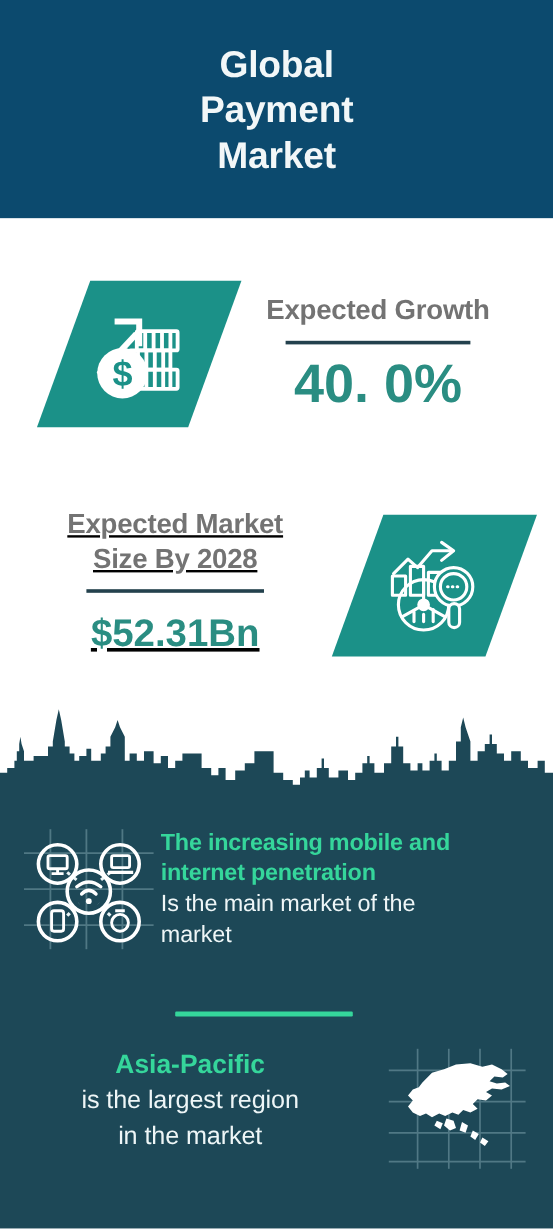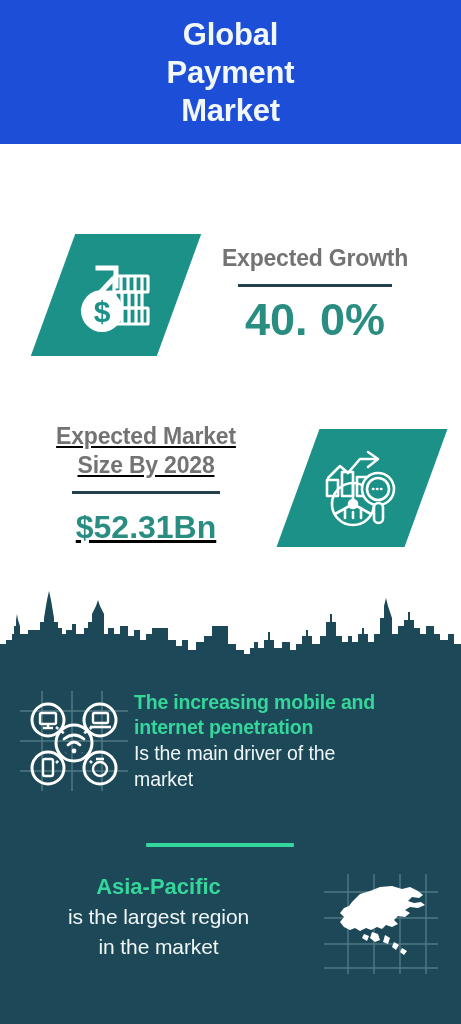--- a/index.html
+++ b/index.html
@@ -6,22 +6,22 @@
   html,body { background:#ffffff; }
   body {
     width:461px; height:1024px; position:relative; overflow:hidden;
     font-family:"Liberation Sans", sans-serif;
     background:#ffffff;
   }
   .page { position:relative; width:461px; height:1024px; overflow:hidden; background:#fff; }
 
   
   .header {
-    position:absolute; left:0; top:0; width:461px; height:144px;
-    background:#1d4ed8;
+    position:absolute; left:0; top:0; width:461px; height:182px;
+    background:#0c4a6e;
     display:flex; flex-direction:column; align-items:center; justify-content:center;
     padding-top:2px;
   }
   .header-line {
     color:#f2f7f8; font-weight:bold; font-size:31px; line-height:38px;
     letter-spacing:-0.2px; text-align:center;
   }
 
   
   .white-zone { position:absolute; left:0; top:182px; width:461px; height:420px; background:#fff; }
@@ -215,21 +215,21 @@
           <circle cx="30" cy="79" r="16" stroke="#ffffff" stroke-width="3" fill="none"></circle>
           <rect x="25" y="70" width="10" height="17" rx="2" stroke="#ffffff" stroke-width="2.4" fill="none"></rect>
 
           <circle cx="82" cy="79" r="16" stroke="#ffffff" stroke-width="3" fill="none"></circle>
           <circle cx="82" cy="80" r="7" stroke="#ffffff" stroke-width="2.4" fill="none"></circle>
           <line x1="78" y1="70" x2="86" y2="70" stroke="#ffffff" stroke-width="2.6"></line>
         </svg>
       </div>
       <div class="driver-text">
         <div class="driver-head">The increasing mobile and internet penetration</div>
-        <div class="driver-sub">Is the main driver of the</div>
+        <div class="driver-sub">Is the main market of the</div>
         <div class="driver-sub">market</div>
       </div>
     </div>
 
     <div class="green-divider"></div>
 
     <div class="region-block">
       <div class="region-text">
         <div class="region-head">Asia-Pacific</div>
         <div class="region-sub">is the largest region</div>

